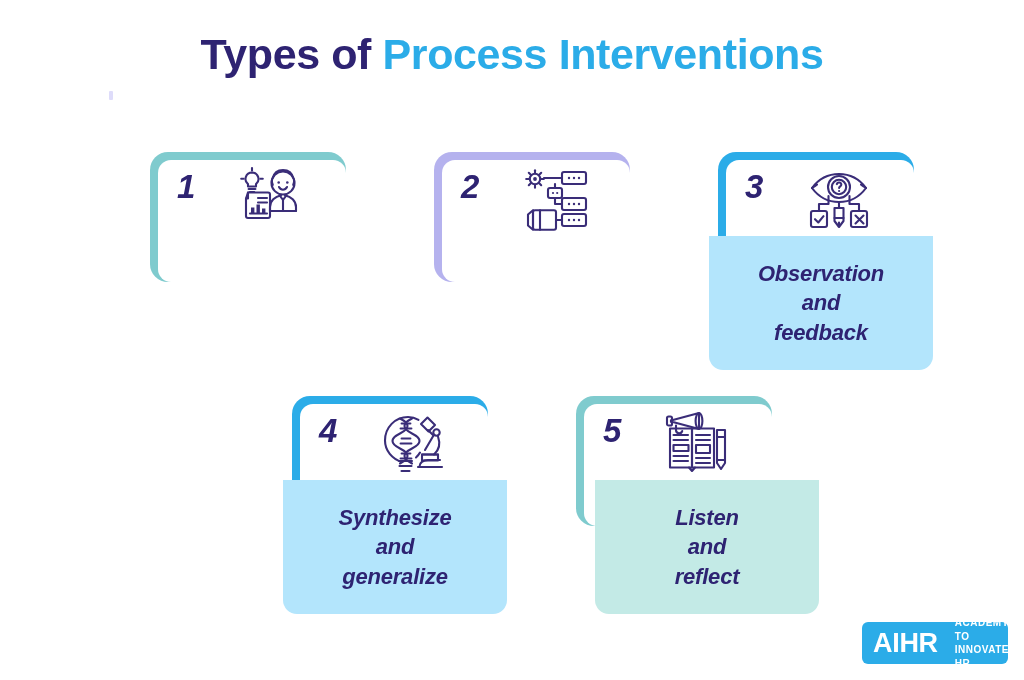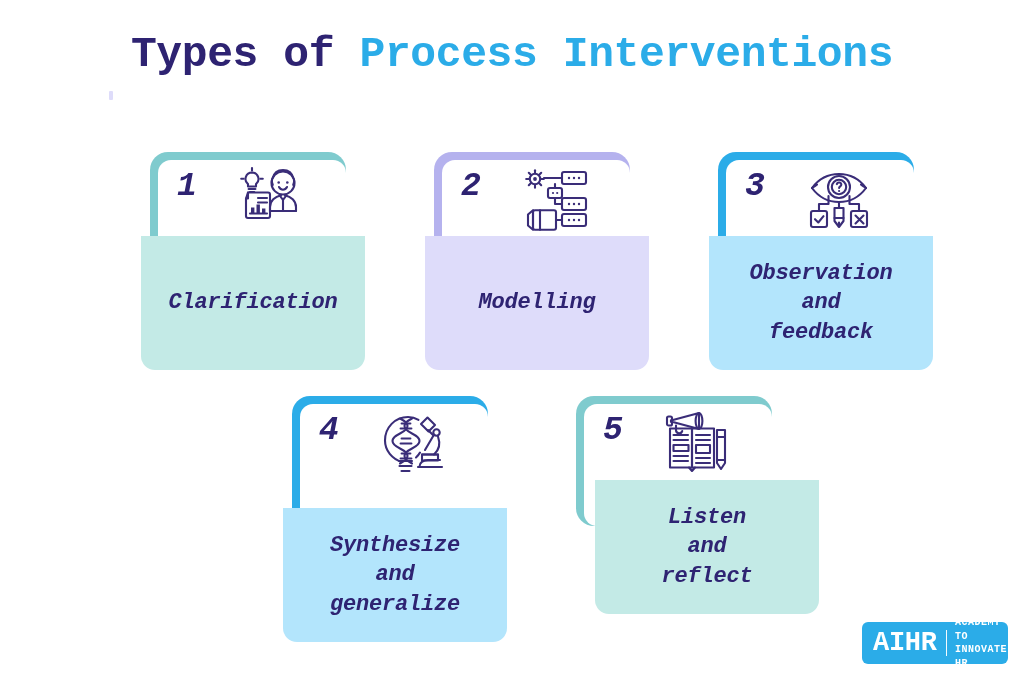--- a/index.html
+++ b/index.html
@@ -10,21 +10,20 @@
     background: #ffffff;
     font-family: "Liberation Sans", sans-serif;
     overflow: hidden;
   }
 
   #canvas {
     position: relative;
     width: 880px;
     height: 680px;
     background: #ffffff;
-    font-family: Liberation Mono, monospace;
   }
 
   
   .title {
     position: absolute;
     top: 30px;
     left: 0;
     width: 1024px;
     text-align: center;
     font-size: 43px;
@@ -191,23 +190,20 @@
 
         <path d="M12 26.5h20a2 2 0 0 1 2 2V50a2 2 0 0 1-2 2H12a2 2 0 0 1-2-2V32.5z"></path>
         <path d="M12 26.5v6h-2"></path>
         <line x1="22" y1="32" x2="31" y2="32"></line>
         <line x1="22" y1="36.5" x2="31" y2="36.5"></line>
         <line x1="14" y1="47.5" x2="31" y2="47.5"></line>
         <rect x="15" y="41.5" width="3.4" height="6" fill="#3A2D78" stroke="none"></rect>
         <rect x="20.5" y="38.5" width="3.4" height="9" fill="#3A2D78" stroke="none"></rect>
         <rect x="26" y="42.5" width="3.4" height="5" fill="#3A2D78" stroke="none"></rect>
       </svg>
-    </div>
-    <div class="card-pocket" style="background: rgb(195, 234, 230);">
-      <div class="card-label" style="white-space: pre-line;">Clarification</div>
     </div>
   </div>
 
   <div class="card" id="card-1" style="left: 417px; top: 152px;">
     <div class="card-frame" style="background: rgb(181, 178, 238);"></div>
     <div class="card-sheet"></div>
     <div class="card-num">2</div>
     <div class="card-icon">
       <svg viewBox="0 0 70 66" fill="none" stroke="#3A2D78" stroke-width="2.1" stroke-linecap="round" stroke-linejoin="round">
 
@@ -245,23 +241,20 @@
         <circle cx="49" cy="54" r="1.2" fill="#3A2D78" stroke="none"></circle>
         <circle cx="54" cy="54" r="1.2" fill="#3A2D78" stroke="none"></circle>
         <circle cx="59" cy="54" r="1.2" fill="#3A2D78" stroke="none"></circle>
 
         <path d="M8 48.5 13 44.2v19.6L8 59.5z"></path>
         <rect x="13" y="44.2" width="23" height="19.6" rx="2"></rect>
         <line x1="20" y1="44.2" x2="20" y2="63.8"></line>
         <line x1="36" y1="54" x2="42" y2="54"></line>
       </svg>
     </div>
-    <div class="card-pocket" style="background: rgb(222, 220, 250);">
-      <div class="card-label" style="white-space: pre-line;">Modelling</div>
-    </div>
   </div>
 
   <div class="card" id="card-2" style="left: 701px; top: 152px;">
     <div class="card-frame" style="background: rgb(43, 172, 232);"></div>
     <div class="card-sheet"></div>
     <div class="card-num">3</div>
     <div class="card-icon">
       <svg viewBox="0 0 70 66" fill="none" stroke="#3A2D78" stroke-width="2.1" stroke-linecap="round" stroke-linejoin="round">
 
         <path d="M8 22c7-9.5 15.5-14 27-14s20 4.5 27 14c-7 9.5-15.5 14-27 14S15 31.5 8 22z"></path>
@@ -319,21 +312,21 @@
         <line x1="50" y1="20" x2="55.5" y2="25.5"></line>
         <circle cx="58.5" cy="22.5" r="3.2"></circle>
         <path d="M55.5 25.5 47 40"></path>
         <path d="M60 26.5c2.5 7 1 13.5-4 18"></path>
         <path d="M44 44.5h16"></path>
         <path d="M41.5 56.5c0-3.5 3.5-6.5 8.5-6.5h12"></path>
         <rect x="44" y="44.5" width="16" height="6"></rect>
         <line x1="40" y1="57" x2="64" y2="57"></line>
       </svg>
     </div>
-    <div class="card-pocket" style="background: rgb(179, 229, 252); margin-top: 28px;">
+    <div class="card-pocket" style="background: rgb(179, 229, 252);">
       <div class="card-label" style="white-space: pre-line;">Synthesize
 and
 generalize</div>
     </div>
   </div>
 
   <div class="card" id="card-4" style="left: 559px; top: 396px;">
     <div class="card-frame" style="background: rgb(127, 203, 206);"></div>
     <div class="card-sheet"></div>
     <div class="card-num">5</div>

